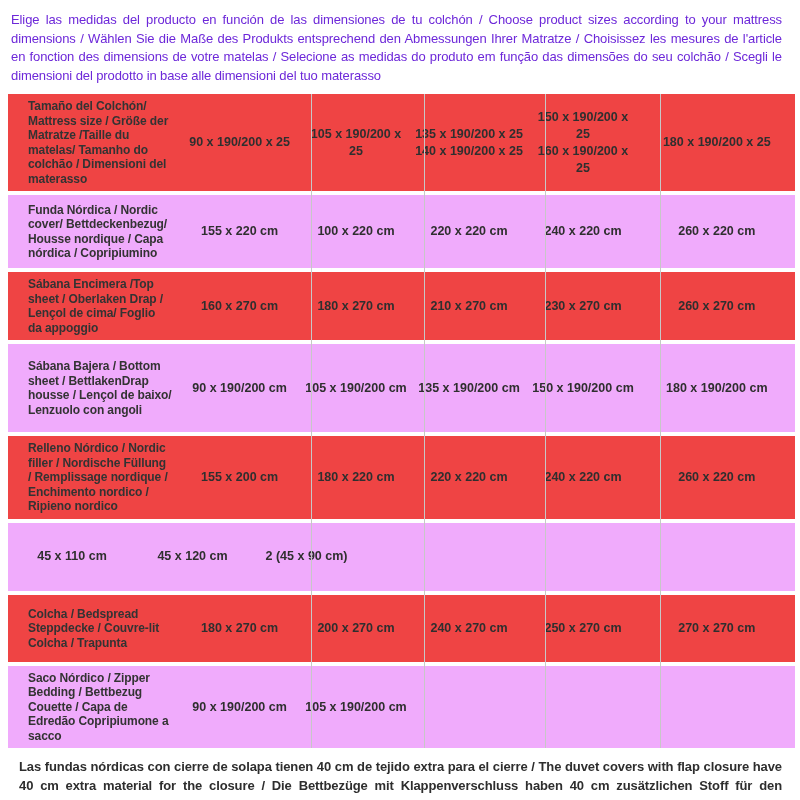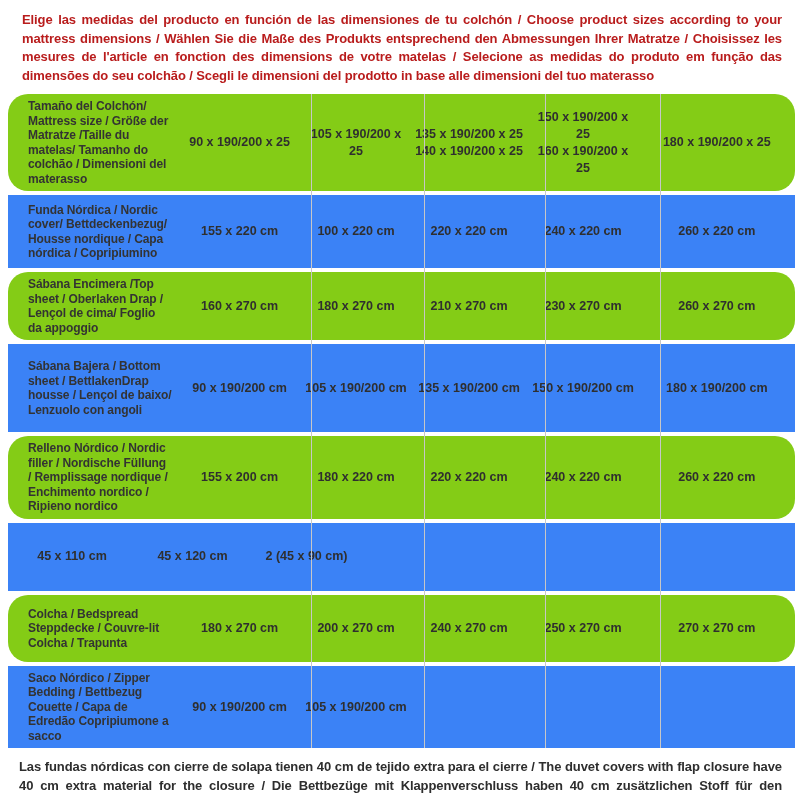--- a/index.html
+++ b/index.html
@@ -2,32 +2,32 @@
 <html><head>
 <meta charset="utf-8">
 <style>
   html,body{margin:0;padding:0;}
   body{
     width:800px;height:800px;overflow:hidden;background:#ffffff;
     font-family:"Liberation Sans","DejaVu Sans",sans-serif;color:#333333;
     -webkit-font-smoothing:antialiased;
   }
   .intro{
-    padding:11px 18px 0 22px;
-    font-size:13px;font-weight:700;line-height:18.6px;
-    text-align:justify;color:#b91c1c;letter-spacing:-0.1px;
+    padding:11px 18px 0 11px;
+    font-size:13px;font-weight:400;line-height:18.6px;
+    text-align:justify;color:#6d28d9;letter-spacing:-0.1px;
   }
   .table-wrap{
     position:relative;
     margin:9px 5px 5px 8px;
   }
   .row{display:flex;margin-bottom:4px;}
   .row:last-child{margin-bottom:0;}
-  .row.gray{background:#84cc16;border-radius:20px;}
-  .row.white{background:#3b82f6;}
+  .row.gray{background:#ef4444;}
+  .row.white{background:#f0abfc;}
   .cell{box-sizing:border-box;}
   .cell.label{
     width:175px;
     padding:5px 6px 5px 20px;
     display:flex;align-items:center;
     font-size:12px;font-weight:700;line-height:14.5px;color:#333333;
     letter-spacing:-0.1px;
   }
   .cell.val{
     display:flex;flex-direction:column;justify-content:center;align-items:center;

